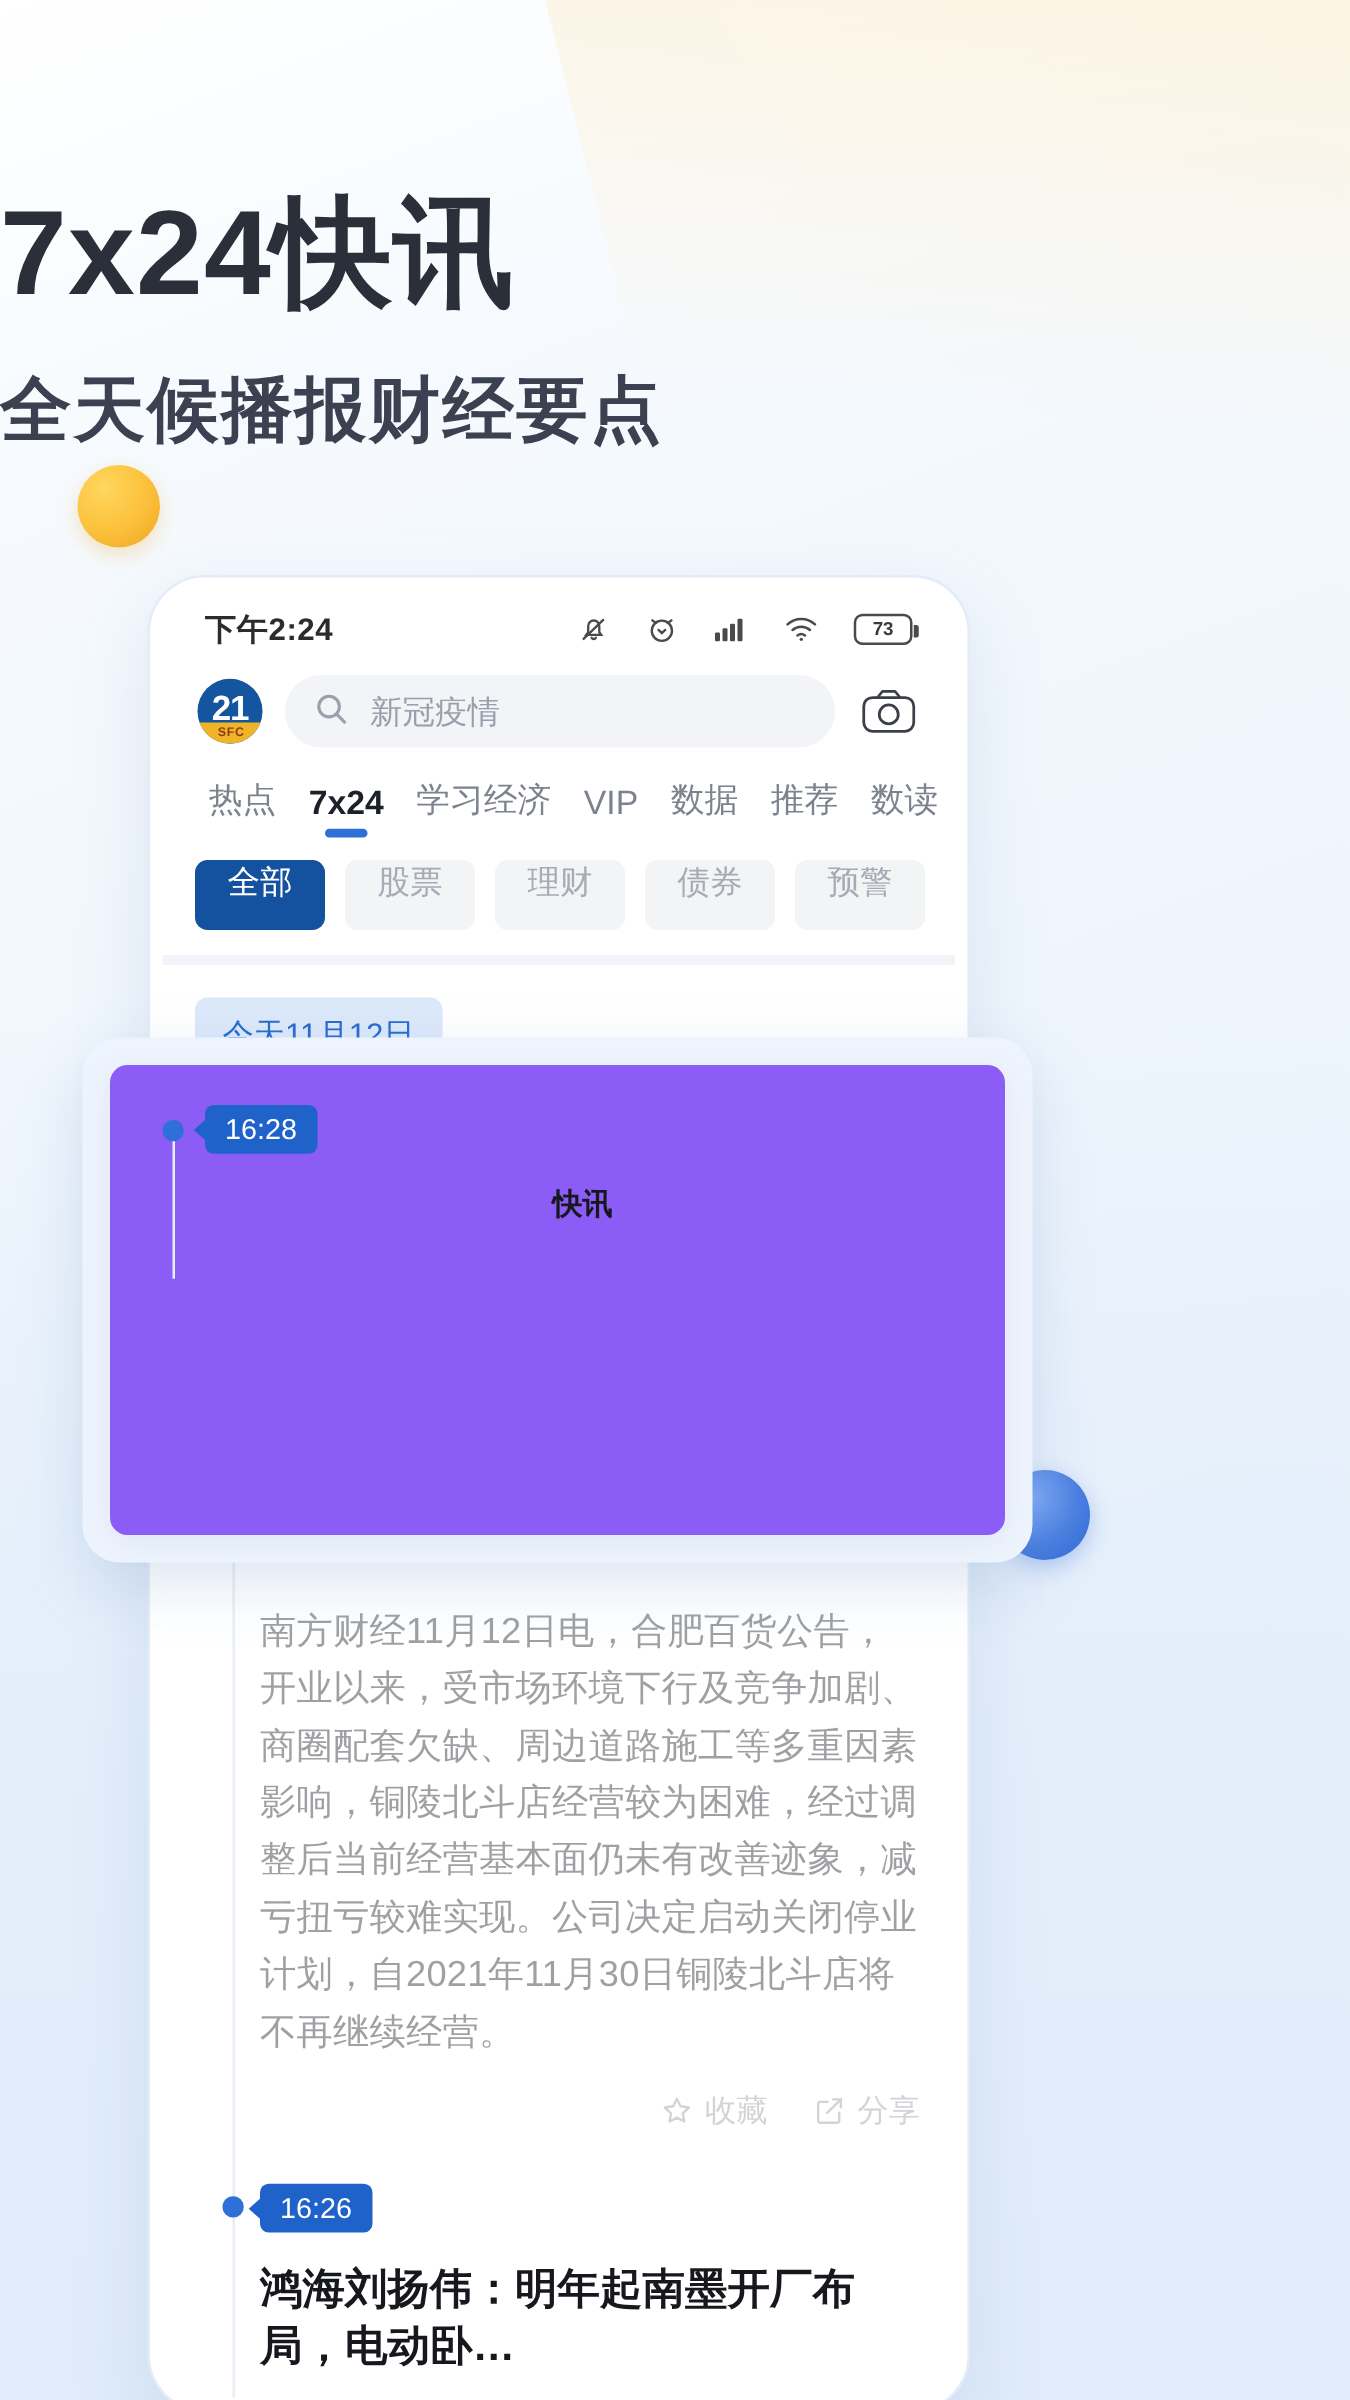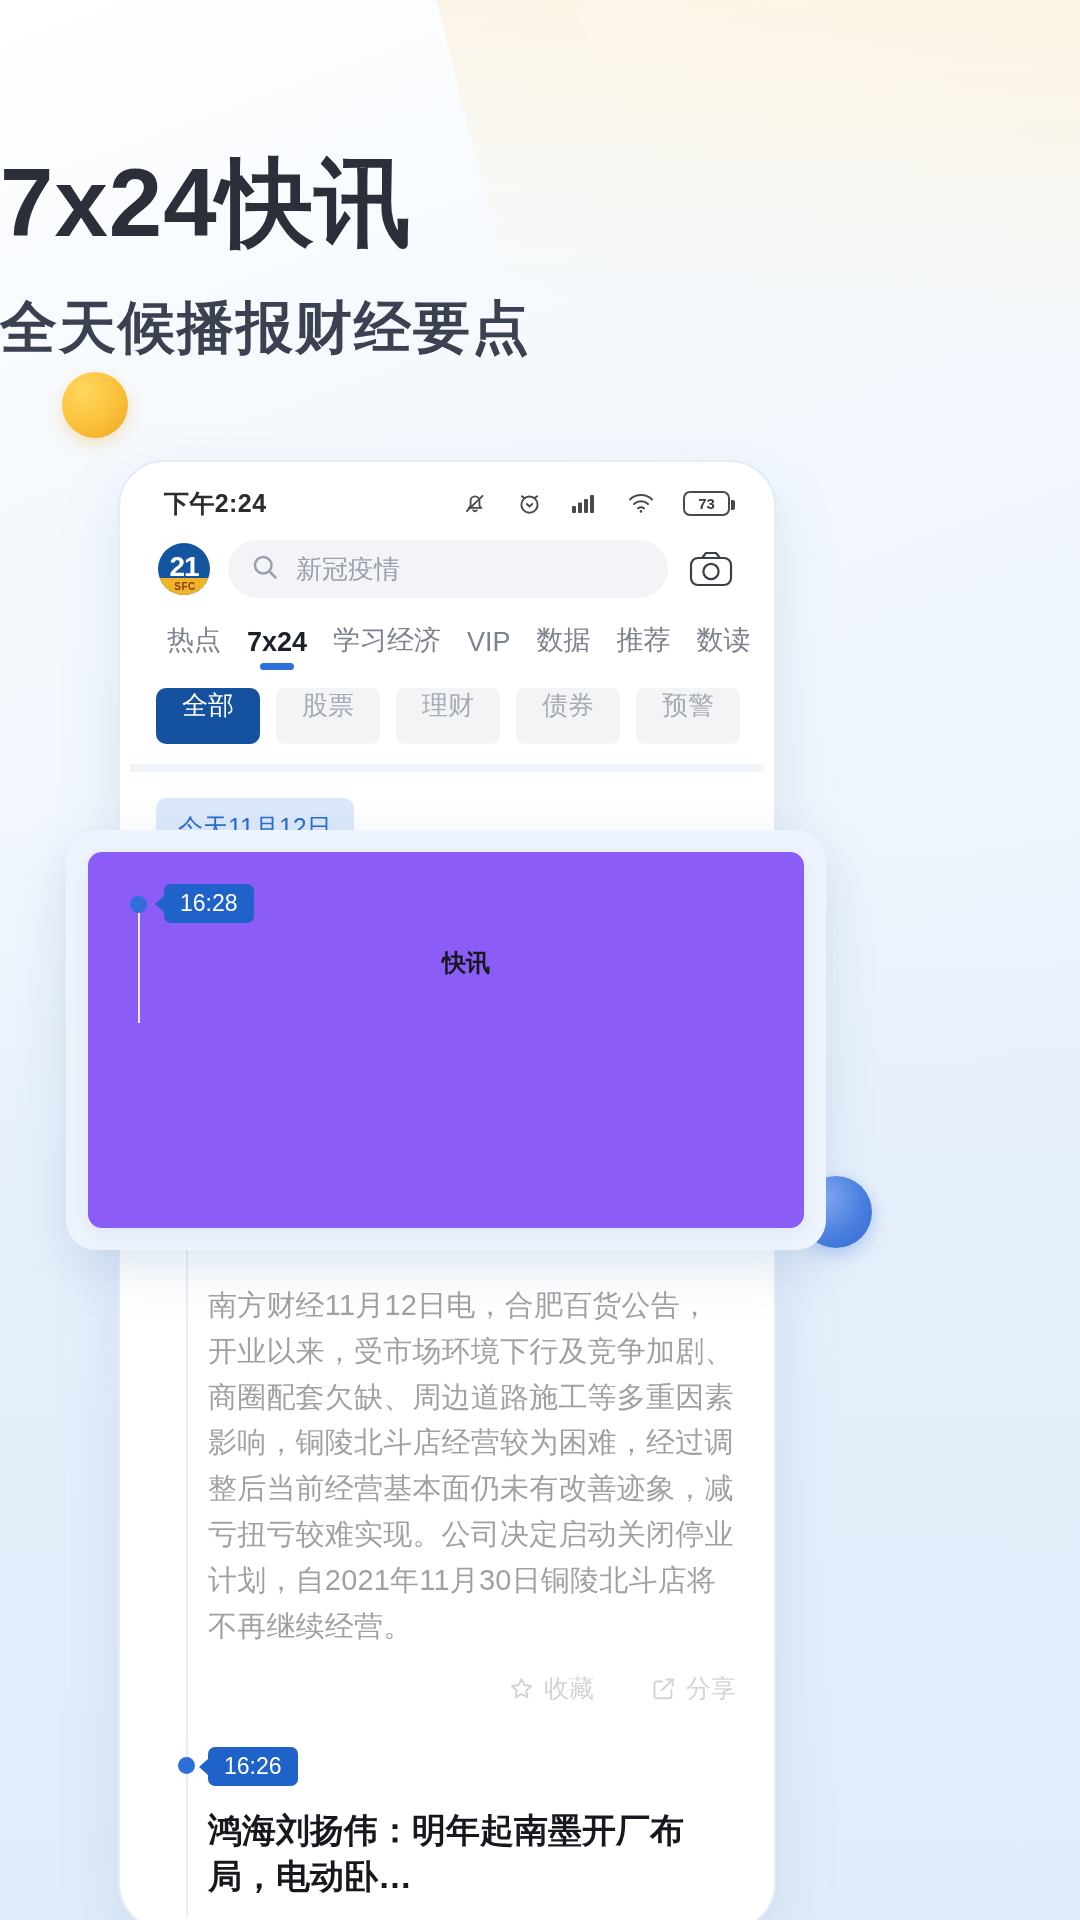--- a/index.html
+++ b/index.html
@@ -159,21 +159,21 @@
     display:inline-block; background:#1f62c9; color:#fff; font-size:23px;
     padding:6px 16px; border-radius:7px; position:relative;
   }
   .nitime:before{
     content:""; position:absolute; left:-9px; top:12px;
     border-top:8px solid transparent; border-bottom:8px solid transparent;
     border-right:9px solid #1f62c9;
   }
   .nititle{ font-size:34px; font-weight:bold; color:#16181d; margin:22px 0 14px 0; }
   .nibody{ font-size:29px; line-height:1.58; color:#2b2f38; letter-spacing:.2px; }
-  .niactions{ display:flex; justify-content:flex-end; gap:56px; margin-top:22px;align-items:flex-end; }
+  .niactions{ display:flex; justify-content:flex-end; gap:36px; margin-top:22px;align-items:flex-end; }
   .niact{ display:flex; align-items:center; gap:9px; color:#9aa0ab; font-size:25px; }
 
   
   .dimmed{ filter:saturate(.55); opacity:.45; }
 
   
   .spot{
     position:absolute; left:66px; top:830px; width:760px; height:420px;
     background:#eef4fd; border-radius:30px;
     box-shadow:0 18px 50px rgba(110,145,195,.22);

